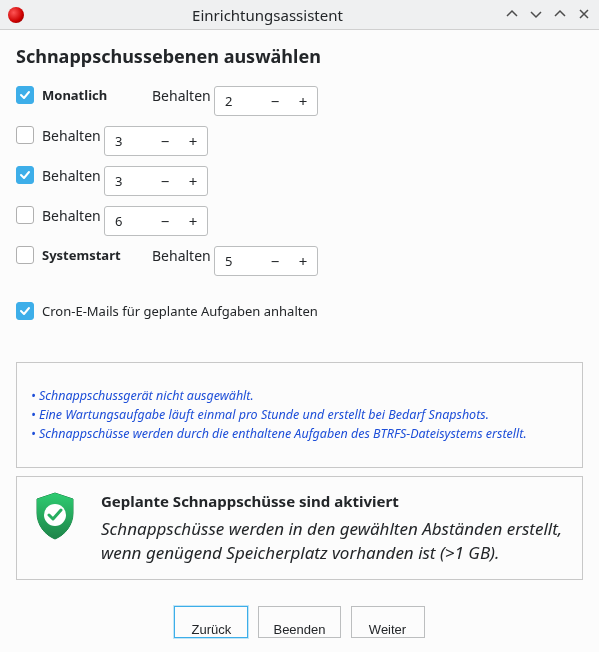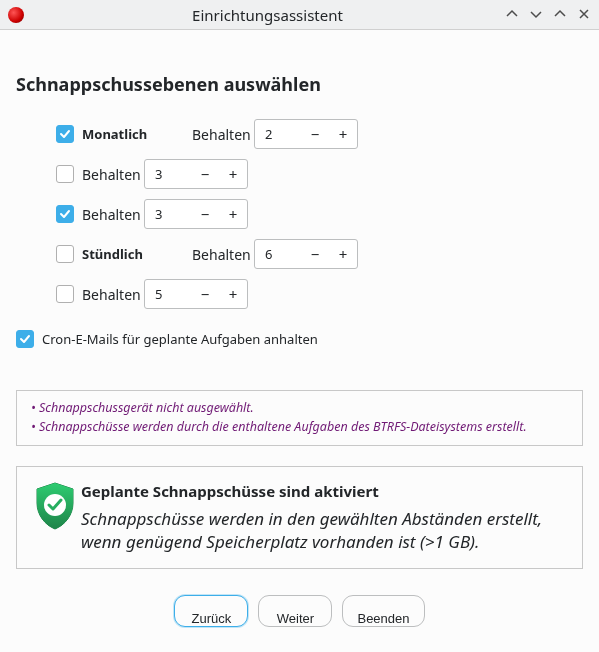--- a/index.html
+++ b/index.html
@@ -46,27 +46,25 @@
   width: 14px;
   text-align: center;
 }
 .content {
   padding: 14px 16px 10px 16px;
 }
 h1.page-title {
   font-size: 18px;
   font-weight: 700;
   margin-bottom: 18px;
-  margin-top: 28px;
 }
 .level-row {
   display: flex;
-  align-items: center;
+  align-items: flex-start;
   height: 40px;
-  margin-left: 40px;
 }
 .chk {
   width: 18px; height: 18px;
   border: 1px solid #3daee9;
   border-radius: 3px;
   background: #fff;
   display: inline-flex;
   align-items: center;
   justify-content: center;
   margin-right: 8px;
@@ -114,34 +112,34 @@
 }
 .cron-row {
   display: flex;
   align-items: flex-start;
   margin-top: 16px;
 }
 .info-box {
   border: 1px solid #c8c8c8;
   background: #fcfcfc;
   margin-top: 42px;
-  padding: 8px 14px;
+  padding: 24px 14px;
   font-style: italic;
   font-size: 12.5px;
   line-height: 1.5;
-  color: #701a75;
+  color: #1d4ed8;
 }
 .status-box {
   border: 1px solid #c8c8c8;
   background: #fcfcfc;
-  margin-top: 20px;
+  margin-top: 8px;
   padding: 14px 16px;
   display: flex;
   align-items: flex-start;
-  gap: 4px;
+  gap: 24px;
 }
 .shield {
   width: 44px; height: 50px;
   flex-shrink: 0;
   position: relative;
 }
 .status-text .status-title {
   font-weight: 700;
   font-size: 15px;
   margin-bottom: 6px;
@@ -155,21 +153,21 @@
   display: flex;
   justify-content: center;
   gap: 10px;
   margin-top: 26px;
 }
 .footer button {
   min-width: 74px;
   height: 30px;
   padding: 15px 14px;
   border: 1px solid #bcbebf;
-  border-radius: 11px;
+  border-radius: 0;
   background: #fcfcfc;
   font-size: 13px;
   color: #232629;
   cursor: pointer;
 }
 .footer button.primary {
   border: 1px solid #3daee9;
   box-shadow: 0 0 0 1px rgba(61,174,233,0.3);
 }
 </style>
@@ -238,50 +236,51 @@
         </span>
         <span class="keep-label">Behalten</span>
         <span class="spinbox">
           <span class="value">3</span>
           <span class="btn">−</span>
           <span class="btn">+</span>
         </span>
       </div>
       <div class="level-row">
         <span class="chk unchecked"></span>
-        <span class="level-label">Stündlich</span>
         <span class="keep-label">Behalten</span>
         <span class="spinbox">
           <span class="value">6</span>
           <span class="btn">−</span>
           <span class="btn">+</span>
         </span>
       </div>
       <div class="level-row">
         <span class="chk unchecked"></span>
+        <span class="level-label">Systemstart</span>
         <span class="keep-label">Behalten</span>
         <span class="spinbox">
           <span class="value">5</span>
           <span class="btn">−</span>
           <span class="btn">+</span>
         </span>
       </div>
     </div>
 
   <div class="cron-row">
     <span class="chk checked">
       <svg width="12" height="12" viewBox="0 0 12 12">
           <path d="M2 6 L5 9 L10 3" stroke="#fff" stroke-width="2" fill="none" stroke-linecap="round" stroke-linejoin="round"></path>
         </svg>
     </span>
     <span>Cron-E-Mails für geplante Aufgaben anhalten</span>
   </div>
 
   <div class="info-box">
     <div>• Schnappschussgerät nicht ausgewählt.</div>
+    <div>• Eine Wartungsaufgabe läuft einmal pro Stunde und erstellt bei Bedarf Snapshots.</div>
     <div>• Schnappschüsse werden durch die enthaltene Aufgaben des BTRFS-Dateisystems erstellt.</div>
   </div>
 
   <div class="status-box">
     <div class="shield">
       <svg width="44" height="50" viewBox="0 0 44 50">
         <path d="M22 2 L40 8 V22 C40 34 32 44 22 48 C12 44 4 34 4 22 V8 Z" fill="#27ae60" stroke="#1e8449" stroke-width="1"></path>
         <path d="M22 2 L40 8 V22 C40 34 32 44 22 48 C12 44 4 34 4 22 V8 Z" fill="url(#g1)"></path>
         <defs>
             <linearGradient id="g1" x1="0" y1="0" x2="0" y2="1">
@@ -294,16 +293,16 @@
       </svg>
     </div>
     <div class="status-text">
       <div class="status-title">Geplante Schnappschüsse sind aktiviert</div>
       <div class="status-desc">Schnappschüsse werden in den gewählten Abständen erstellt, wenn genügend Speicherplatz vorhanden ist (&gt;1 GB).</div>
     </div>
   </div>
 
   <div class="footer">
     <button class="primary">Zurück</button>
+    <button>Beenden</button>
     <button>Weiter</button>
-    <button>Beenden</button>
   </div>
 </div>
 
 </body></html>

